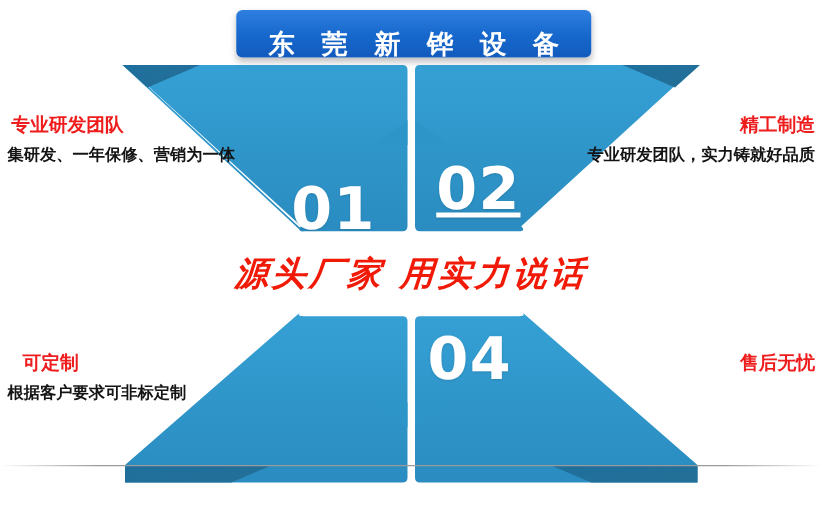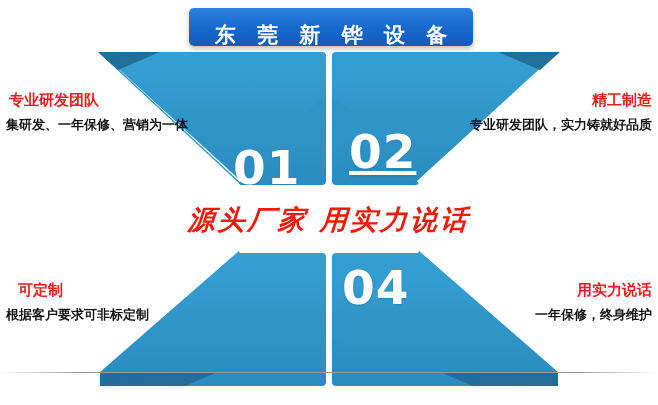--- a/index.html
+++ b/index.html
@@ -217,21 +217,20 @@
     <div class="head">可定制</div>
     <div class="sub">根据客户要求可非标定制</div>
   </div>
 
   <div class="block right" id="blk2">
     <div class="head">精工制造</div>
     <div class="sub">专业研发团队，实力铸就好品质</div>
   </div>
 
   <div class="block right" id="blk4">
-    <div class="head">用实力说话</div>
-    <div class="sub">一年保修，终身维护</div>
+    <div class="head">售后无忧</div>
   </div>
 
   <div class="slogan">源头厂家  用实力说话</div>
 
   <div class="bottom-rule"></div>
 
 </div>
 
 </body></html>

